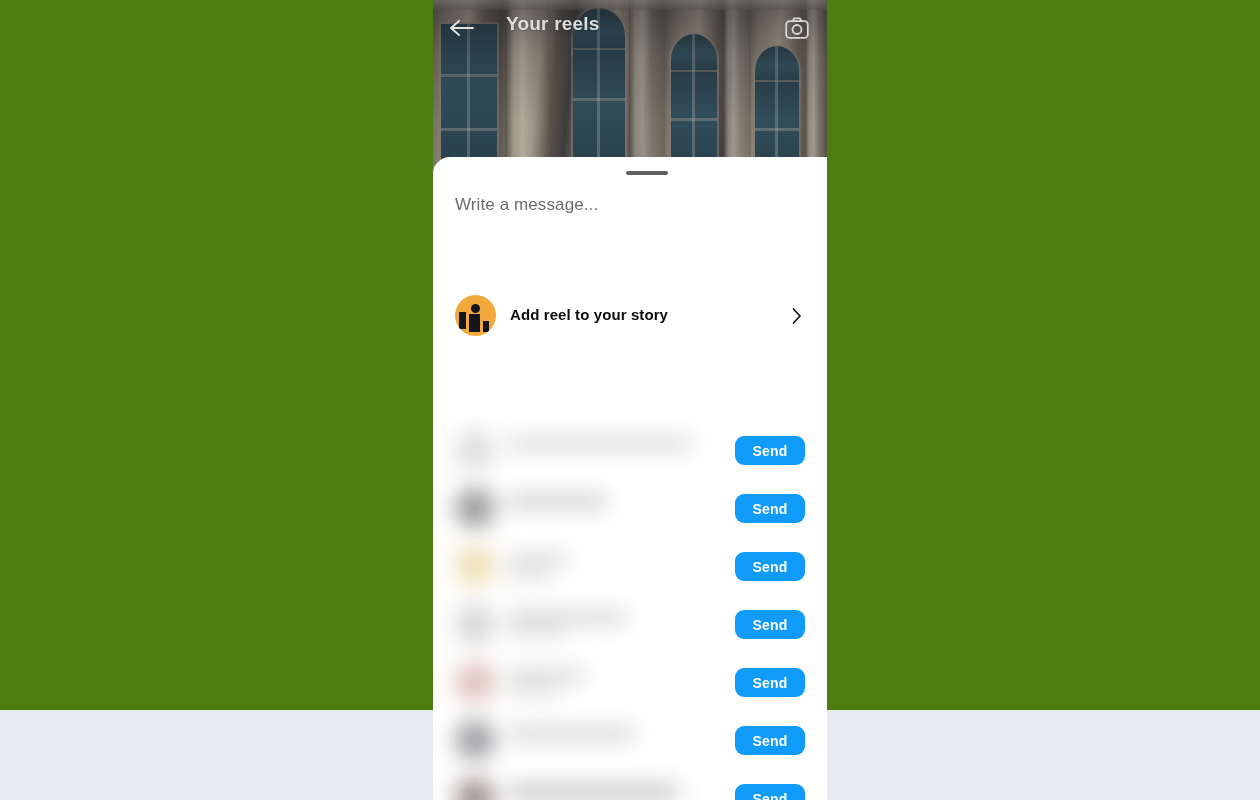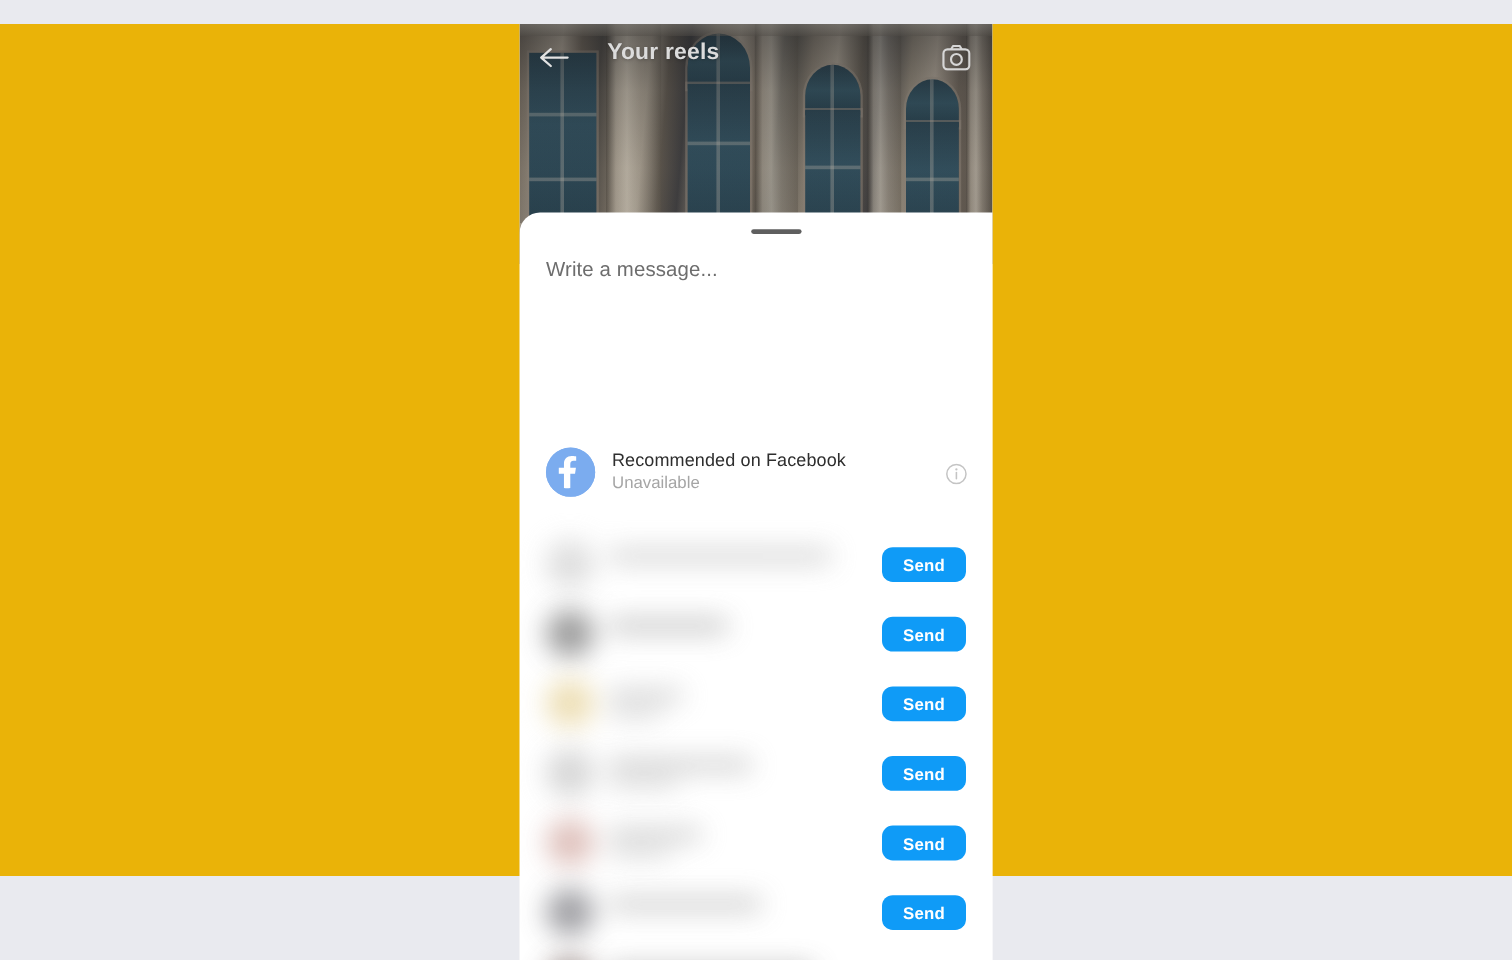--- a/index.html
+++ b/index.html
@@ -12,22 +12,21 @@
     background: #e9eaef;
     font-family: "Liberation Sans", sans-serif;
     overflow: hidden;
   }
 
   .screen {
     position: absolute;
     left: 0; top: 0;
     width: 1260px;
     height: 710px;
-    background: #eab308;
-    margin-top: 20px;
+    background: #4d7c0f;
   }
 
   
   .phone {
     position: absolute;
     left: 433px;
     top: 0;
     width: 394px;
     height: 800px;
     overflow: hidden;
@@ -412,40 +411,37 @@
       </div>
     </div>
 
     <div class="sheet">
 
       <div class="drag-handle"></div>
 
       <div class="write-msg">Write a message...</div>
 
 
-
-      <div class="opt-row fb">
-        <div class="fb-logo">
-          <svg width="41" height="41" viewBox="0 0 41 41">
-            <circle cx="20.5" cy="20.5" r="20.5" fill="#7bacef"></circle>
-            <path d="M24.2 21.7l.75-4.9h-4.7v-3.2c0-1.35.66-2.66 2.77-2.66h2.14V7.36s-1.94-.33-3.8-.33c-3.87 0-6.4 2.35-6.4 6.6v3.19h-4.3v4.9h4.3v11.85a17.1 17.1 0 005.29 0V21.7h3.95z" fill="#ffffff"></path>
-          </svg>
-        </div>
-        <div class="opt-text" style="top:10px;">
-          <div class="opt-title regular">Recommended on Facebook</div>
-          <div class="opt-sub">Unavailable</div>
-        </div>
-        <span class="info-icon">
-          <svg width="18" height="18" viewBox="0 0 18 18" fill="none">
-            <circle cx="9" cy="9" r="8" stroke="#c4c4c4" stroke-width="1.25"></circle>
-            <circle cx="9" cy="5.2" r="0.95" fill="#c4c4c4"></circle>
-            <path d="M9 7.8v5.1" stroke="#c4c4c4" stroke-width="1.3" stroke-linecap="round"></path>
+      <div class="opt-row story">
+        <div class="avatar avatar-story">
+          <div class="av-shape" style="left:4px;  top:17px; width:7px;  height:17px;"></div>
+          <div class="av-shape" style="left:14px; top:19px; width:11px; height:18px;"></div>
+          <div class="av-shape" style="left:16px; top:9px;  width:9px;  height:9px; border-radius:50%;"></div>
+          <div class="av-shape" style="left:28px; top:26px; width:6px;  height:11px;"></div>
+        </div>
+        <div class="opt-text" style="top:19px;">
+          <div class="opt-title">Add reel to your story</div>
+        </div>
+        <span class="chevron">
+          <svg width="16" height="18" viewBox="0 0 16 18" fill="none">
+            <path d="M4.5 2L11 9l-6.5 7" stroke="#141414" stroke-width="1.7" stroke-linecap="round" stroke-linejoin="round"></path>
           </svg>
         </span>
       </div>
+
 
       <div class="contact-list">
 
         <div class="contact-row" style="top:0px;">
           <div class="blur-wrap">
             <div class="blur-avatar" style="background:#d8d8d8;"></div>
             <div class="blur-name" style="width:186px; background:#c6c6c6;"></div>
           </div>
           <button class="send-btn">Send</button>
         </div>

